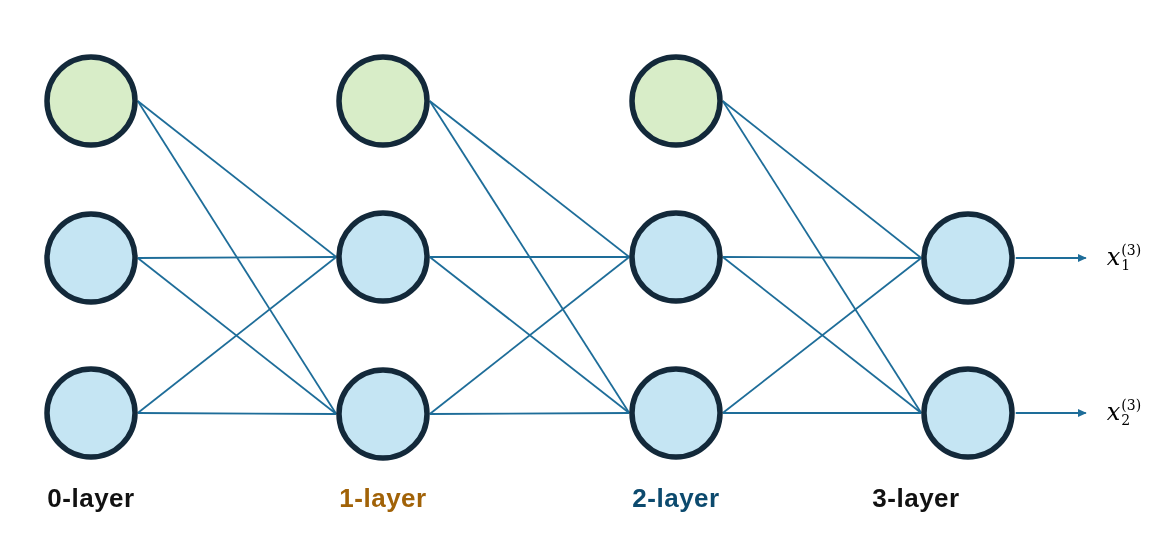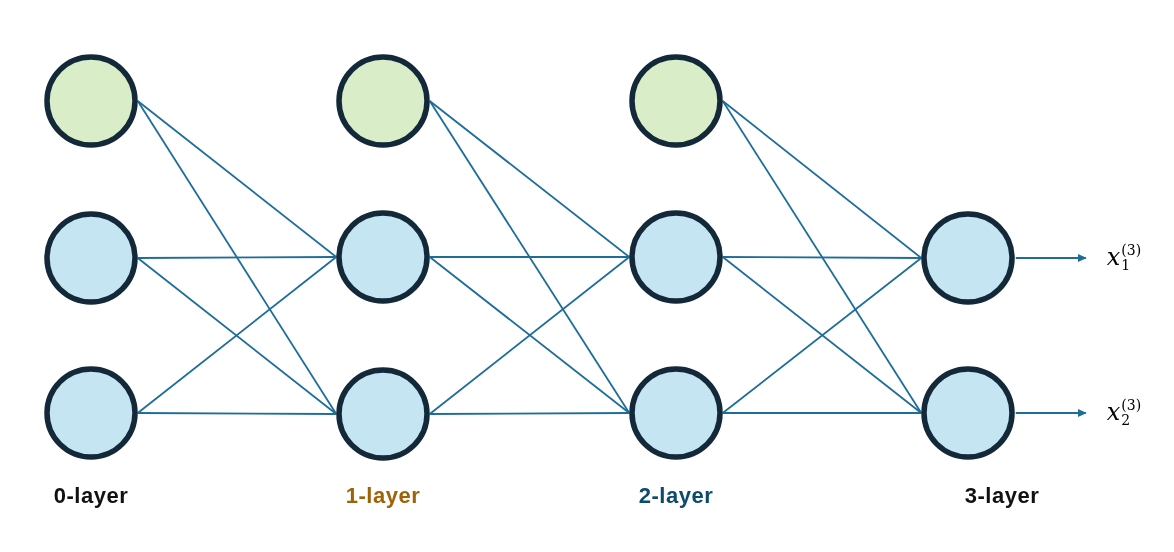--- a/index.html
+++ b/index.html
@@ -17,21 +17,21 @@
   }
   .canvas svg {
     position: absolute;
     inset: 0;
   }
   .layer-label {
     position: absolute;
     top: 483px;
     transform: translateX(-50%);
     font-family: "Liberation Sans", sans-serif;
-    font-size: 22px;
+    font-size: 26px;
     font-weight: 700;
     letter-spacing: 0.5px;
     color: #111111;
     white-space: nowrap;
   }
   .output-label {
     position: absolute;
     transform: translateY(-52%);
     display: inline-flex;
     align-items: center;
@@ -100,21 +100,21 @@
         <circle cx="676" cy="257" r="44" fill="#c5e5f3" stroke="#13293a" stroke-width="5.5"></circle>
         <circle cx="676" cy="413" r="44" fill="#c5e5f3" stroke="#13293a" stroke-width="5.5"></circle>
         <circle cx="968" cy="258" r="44" fill="#c5e5f3" stroke="#13293a" stroke-width="5.5"></circle>
         <circle cx="968" cy="413" r="44" fill="#c5e5f3" stroke="#13293a" stroke-width="5.5"></circle>
       </g>
   </svg>
 
   <div class="layer-label" style="left: 91px; color: rgb(17, 17, 17);">0-layer</div>
   <div class="layer-label" style="left: 383px; color: #a16207;">1-layer</div>
   <div class="layer-label" style="left: 676px; color: #0c4a6e;">2-layer</div>
-  <div class="layer-label" style="left: 1002px; color: rgb(17, 17, 17);">3-layer</div>
+  <div class="layer-label" style="left: 916px; color: rgb(17, 17, 17);">3-layer</div>
 
   <span class="output-label" style="left: 1106.75px; top: 258px;">
     <span class="math-base">x</span>
     <span class="math-stack">
       <span class="math-sup">(3)</span>
       <span class="math-sub">1</span>
     </span>
   </span>
 
   <span class="output-label" style="left: 1106.75px; top: 413px;">

